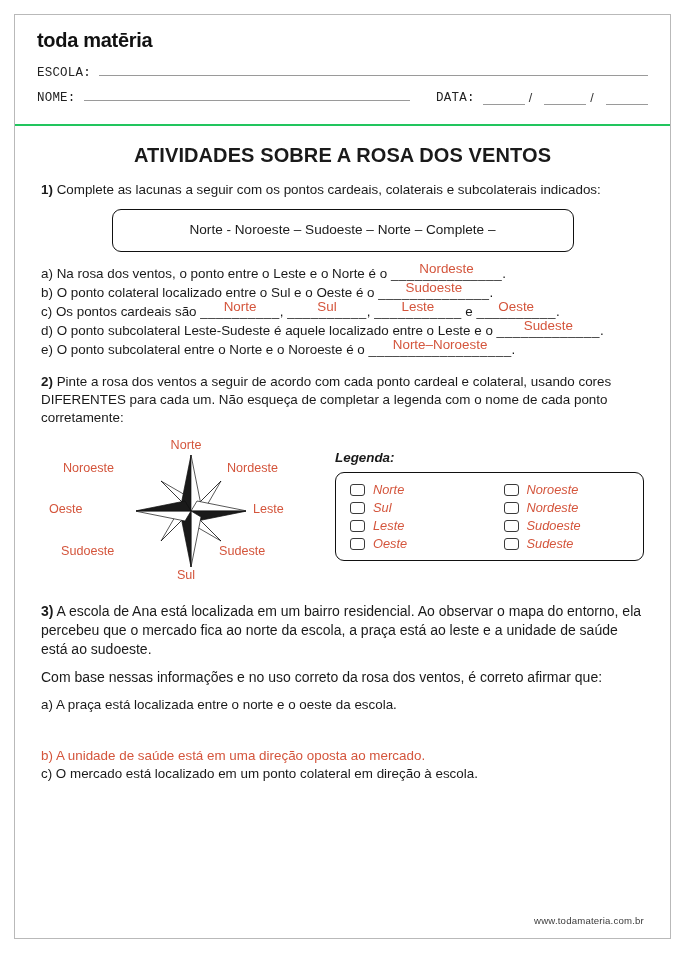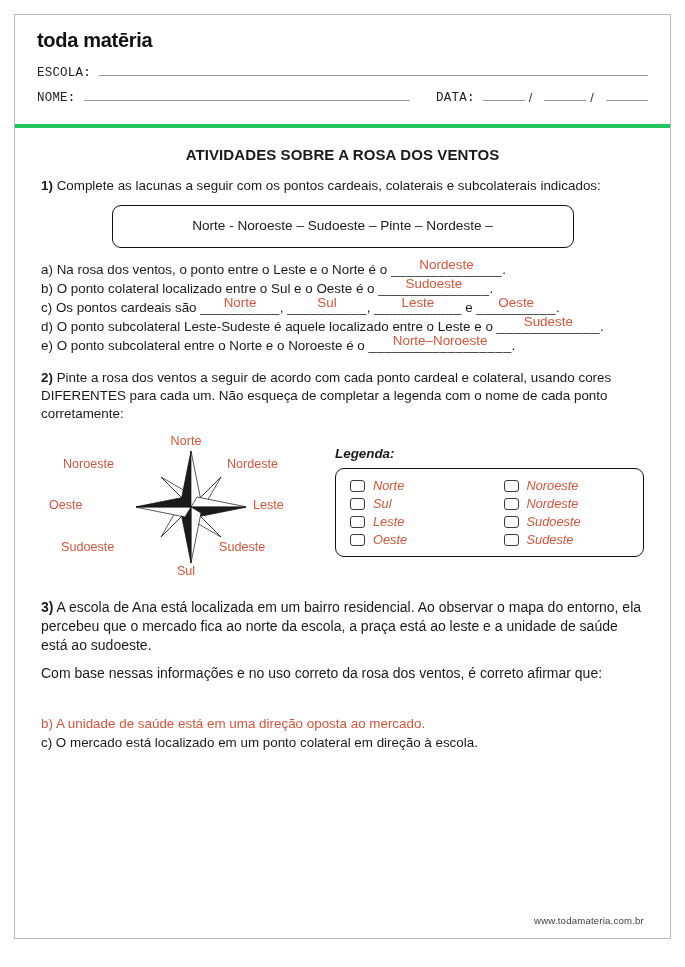--- a/index.html
+++ b/index.html
@@ -22,21 +22,21 @@
     position: absolute;
     left: 14px; top: 14px;
     width: 657px; height: 925px;
     border: 1px solid #b9b9b9;
     background: #fff;
   }
 
   
   .header {
     padding: 14px 22px 8px 22px;
-    border-bottom: 4px solid #22c55e;
+    border-bottom: 2px solid #22c55e;
   }
   .logo {
     font-size: 20px;
     font-weight: bold;
     letter-spacing: -0.3px;
     color: #111;
     margin-bottom: 14px;
   }
   .field-row {
     display: flex;
@@ -49,31 +49,31 @@
   .field-label { white-space: nowrap; font-family: Liberation Mono, monospace; }
   .rule {
     flex: 1 1 auto;
     border-bottom: 1px solid #9a9a9a;
     height: 10px;
     margin-left: 8px;
   }
   .rule.short { flex: 0 0 42px; }
   .date-group {
     display: flex;
-    align-items: flex-start;
+    align-items: flex-end;
     margin-left: 26px;
     white-space: nowrap;
   }
   .date-group .slash { margin: 0 4px; color: #333; font-size: 12.5px; }
 
   
   .content { padding: 16px 26px 0 26px; }
   .title {
     text-align: center;
-    font-size: 15px;
+    font-size: 20px;
     font-weight: bold;
     letter-spacing: .1px;
     margin: 2px 0 14px 0;
   }
   .q {
     font-size: 13.4px;
     line-height: 1.33;
     margin-bottom: 4px;
   }
   .qnum { font-weight: bold; }
@@ -218,21 +218,21 @@
 
     <div class="content">
 
       <div class="title">ATIVIDADES SOBRE A ROSA DOS VENTOS</div>
 
       <div class="q">
         <span class="qnum">1)</span><span> Complete as lacunas a seguir com os pontos cardeais, colaterais e subcolaterais indicados:</span>
       </div>
 
       <div class="wordbank">
-        <div>Norte - Noroeste – Sudoeste – Pinte – Nordeste –</div>
+        <div>Norte - Noroeste – Sudoeste – Norte – Complete –</div>
       </div>
 
       <div class="alist">
 
         <div class="aline">
           <span>a)</span><span> Na rosa dos ventos, o ponto entre o Leste e o Norte é o </span><span class="blank"><span class="dots">______________</span><span class="ans">Nordeste</span></span><span>.</span>
         </div>
 
         <div class="aline">
           <span>b)</span><span> O ponto colateral localizado entre o Sul e o Oeste é o </span><span class="blank"><span class="dots">______________</span><span class="ans">Sudoeste</span></span><span>.</span>
@@ -336,20 +336,21 @@
             </div>
           </div>
         </div>
       </div>
 
       <div class="q3">
         <div class="para">
           <span class="qnum">3)</span><span> A escola de Ana está localizada em um bairro residencial. Ao observar o mapa do entorno, ela percebeu que o mercado fica ao norte da escola, a praça está ao leste e a unidade de saúde está ao sudoeste.</span>
         </div>
         <div class="para">Com base nessas informações e no uso correto da rosa dos ventos, é correto afirmar que:</div>
+        <div class="opt">a) A praça está localizada entre o norte e o oeste da escola.</div>
         <div class="opt answer">b) A unidade de saúde está em uma direção oposta ao mercado.</div>
         <div class="opt">c) O mercado está localizado em um ponto colateral em direção à escola.</div>
       </div>
 
     </div>
 
     <div class="footer">www.todamateria.com.br</div>
   </div>
 </div>
 

